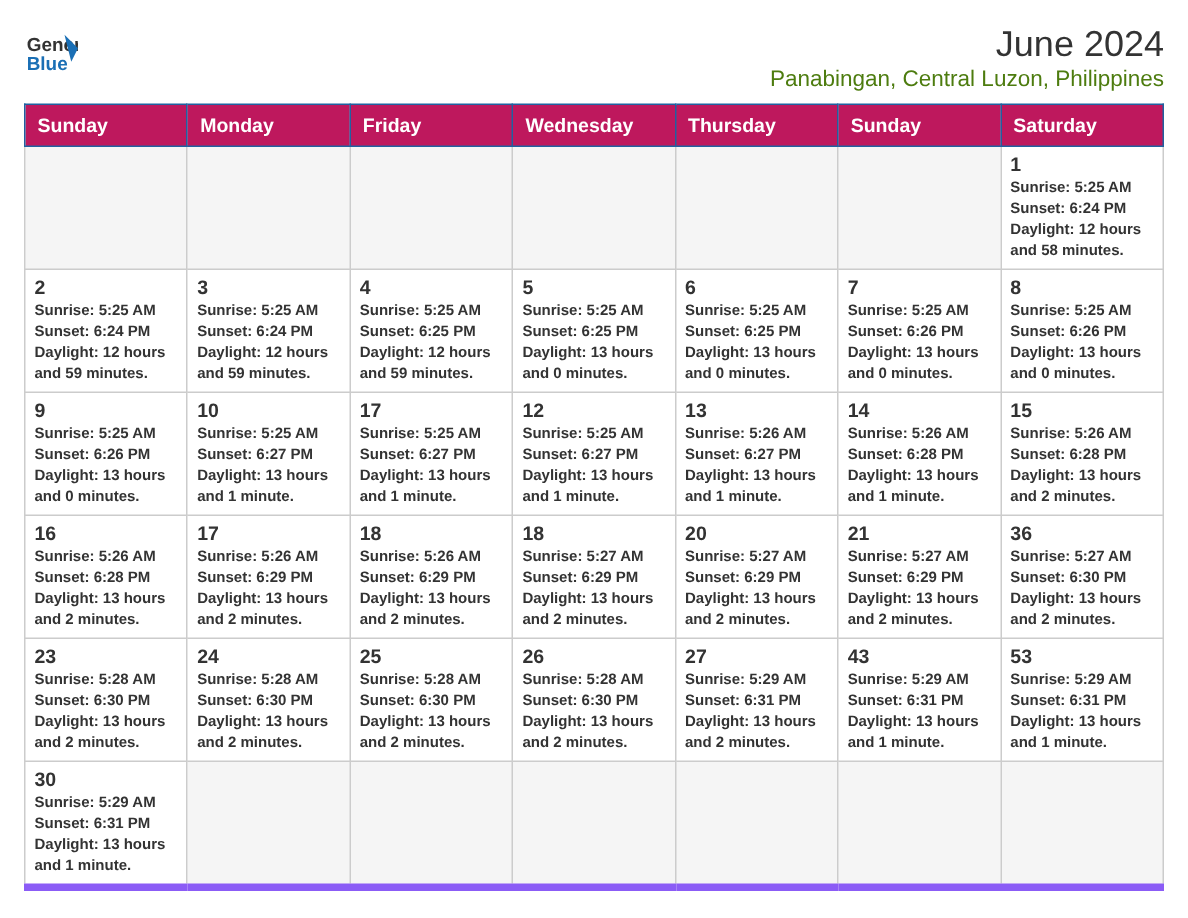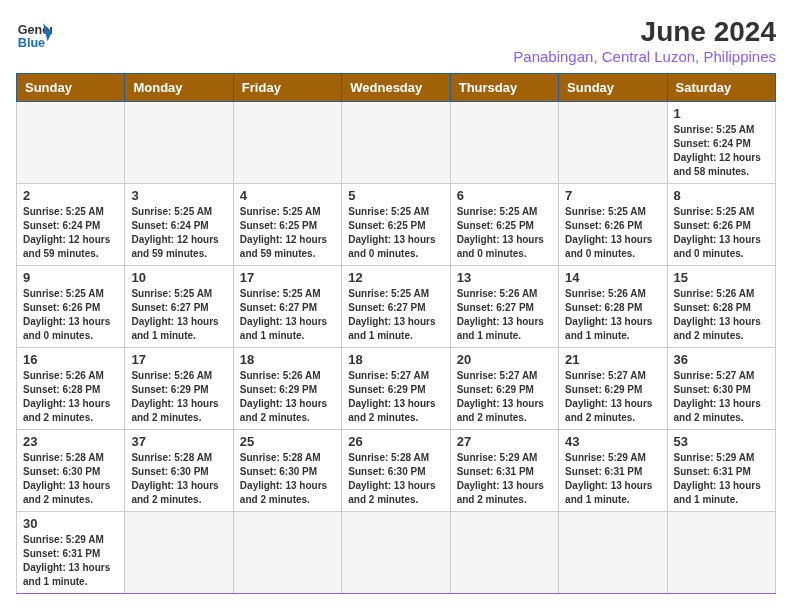--- a/index.html
+++ b/index.html
@@ -22,35 +22,35 @@
       gap: 4px;
     }
     .logo-icon {
       width: 36px;
       height: 36px;
     }
     .title-section {
       text-align: right;
     }
     .month-title {
-      font-size: 28px;
-      font-weight: bold;
+      font-size: 24px;
+      font-weight: normal;
       color: #333;
     }
     .subtitle {
       font-size: 15px;
-      color: #8b5cf6;
+      color: #4d7c0f;
     }
     .calendar-table {
       width: 100%;
       border-collapse: collapse;
       border: 1px solid #ccc;
     }
     .calendar-table th {
-      background-color: #a16207;
+      background-color: #be185d;
       color: #fff;
       text-align: left;
       padding: 6px 8px;
       font-size: 13px;
       font-weight: bold;
       border: 1px solid #2060a0;
     }
     .calendar-table td {
       vertical-align: top;
       padding: 4px 6px;
@@ -68,21 +68,21 @@
       color: #333;
       margin-bottom: 2px;
     }
     .day-info {
       font-size: 10px;
       color: #333;
       line-height: 1.4;
       font-weight: bold;
     }
     .last-row td {
-      border-bottom: 1px solid #8b5cf6;
+      border-bottom: 5px solid #8b5cf6;
     }
   </style>
 </head>
 <body>
 
 <div class="header-section">
   <div class="logo-container">
     <svg class="logo-icon" viewBox="0 0 40 40">
       <text x="2" y="20" font-size="14" font-weight="bold" fill="#333">General</text>
       <text x="2" y="34" font-size="14" font-weight="bold" fill="#1a6fb5">Blue</text>
@@ -278,21 +278,21 @@
       </tr>
       <tr>
         <td>
           <div class="day-number">23</div>
           <div class="day-info" style="white-space: pre-line;">Sunrise: 5:28 AM
 Sunset: 6:30 PM
 Daylight: 13 hours
 and 2 minutes.</div>
         </td>
         <td>
-          <div class="day-number">37</div>
+          <div class="day-number">24</div>
           <div class="day-info" style="white-space: pre-line;">Sunrise: 5:28 AM
 Sunset: 6:30 PM
 Daylight: 13 hours
 and 2 minutes.</div>
         </td>
         <td>
           <div class="day-number">25</div>
           <div class="day-info" style="white-space: pre-line;">Sunrise: 5:28 AM
 Sunset: 6:30 PM
 Daylight: 13 hours

